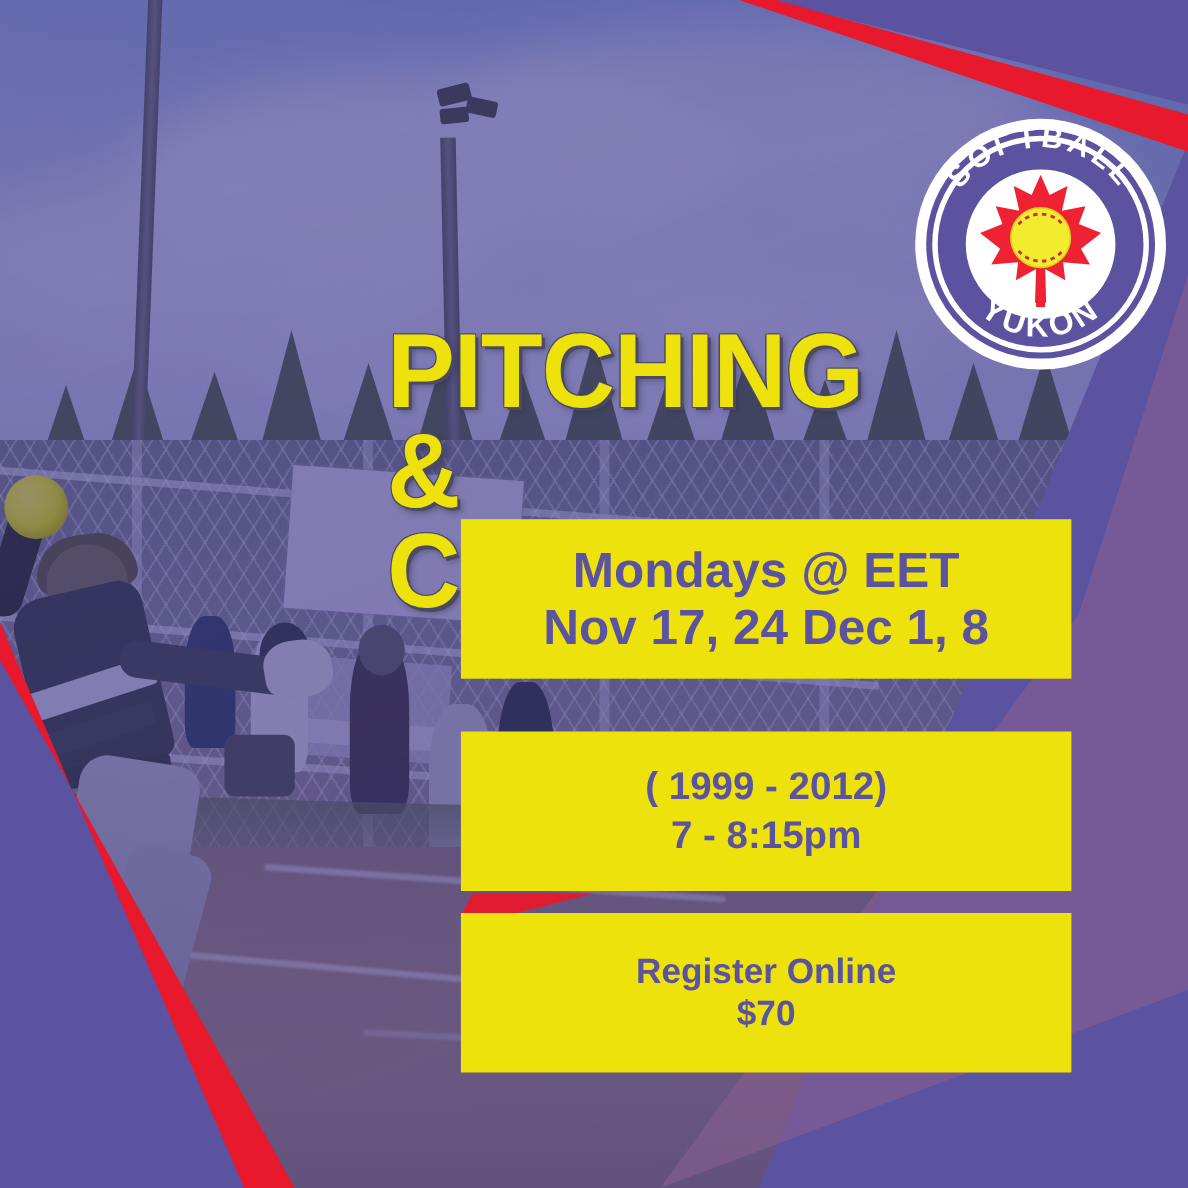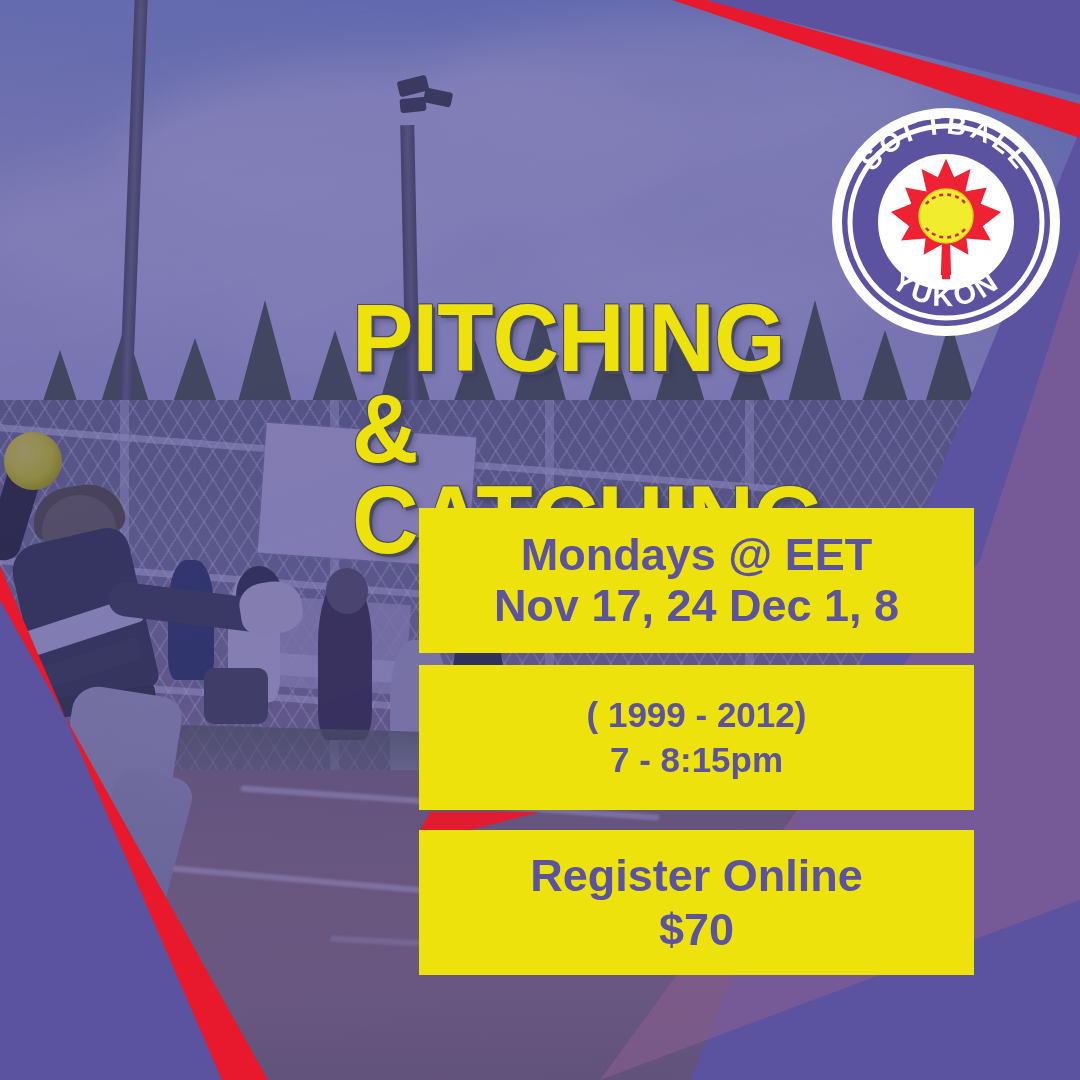--- a/index.html
+++ b/index.html
@@ -336,23 +336,23 @@
     width: 555px;
     background: #EDE20C;
     color: #5B52A0;
     display: flex;
     flex-direction: column;
     align-items: center;
     justify-content: center;
     font-weight: 800;
     text-align: center;
   }
-  .panel-1 { top: 508px; height: 145px; font-size: 45px; line-height: 1.12; }
+  .panel-1 { top: 472px; height: 145px; font-size: 45px; line-height: 1.12; }
   .panel-2 { top: 665px; height: 145px; font-size: 35px; line-height: 1.28; }
-  .panel-3 { top: 830px; height: 145px; font-size: 45px; line-height: 1.18; }
+  .panel-3 { top: 830px; height: 145px; font-size: 32px; line-height: 1.18; }
   .panel .ln { display: block; white-space: nowrap; }
 </style>
 </head>
 <body>
 
 <div id="poster">
 
   <div class="photo">
     <div class="sky"></div>
     <div class="cloud c1"></div>

